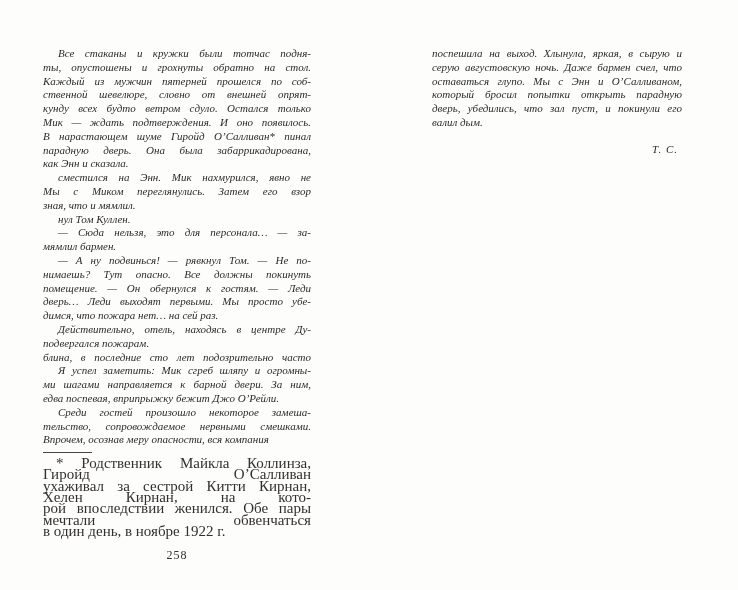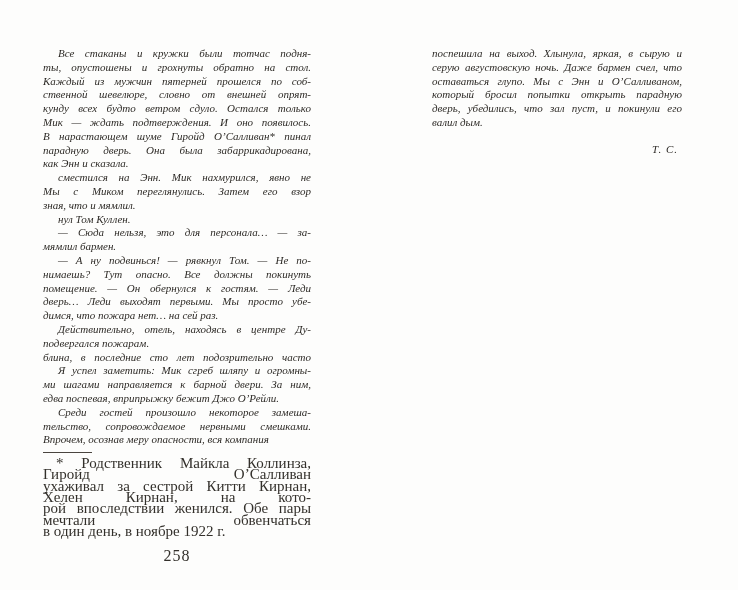--- a/index.html
+++ b/index.html
@@ -36,21 +36,21 @@
   .footnote {
     font-style: normal;
     font-size: 15px;
     line-height: 11.3px;
     color: #33302b;
   }
   .footnote .para.indent .line:first-child { text-indent: 13px; }
 
   .page-number {
     font-style: normal;
-    font-size: 16px;
+    font-size: 12px;
     letter-spacing: 1px;
     text-align: center;
     margin-top: 12px;
     color: #33302b;
   }
   .signature {
     font-style: italic;
     text-align: right;
     padding-right: 4px;
     margin-top: 13px;

